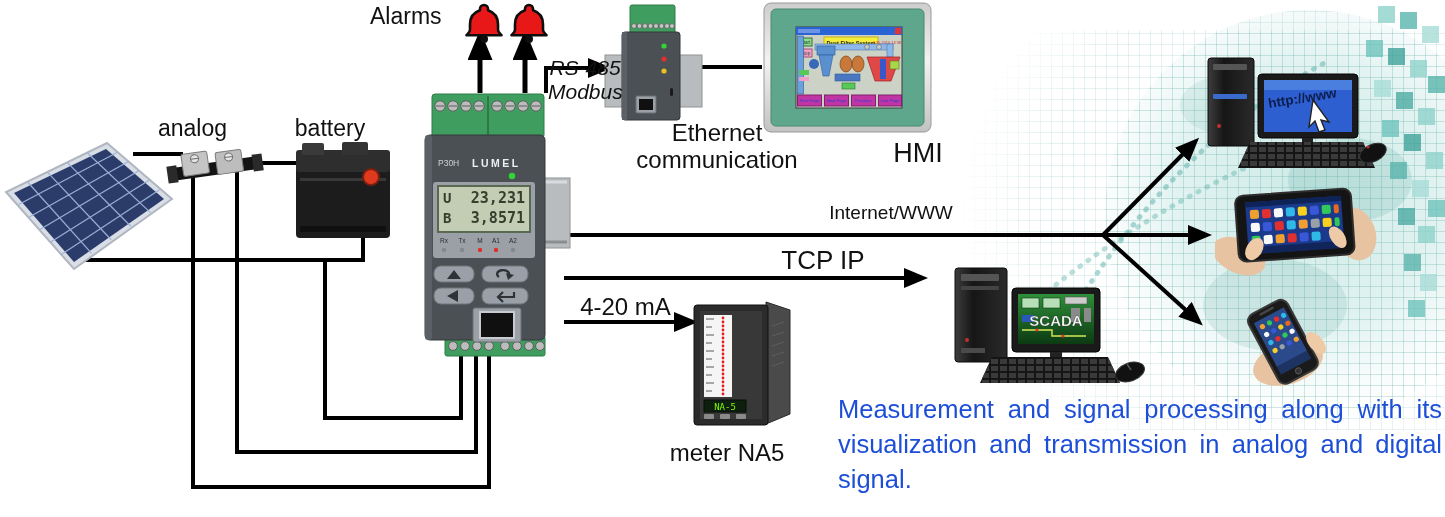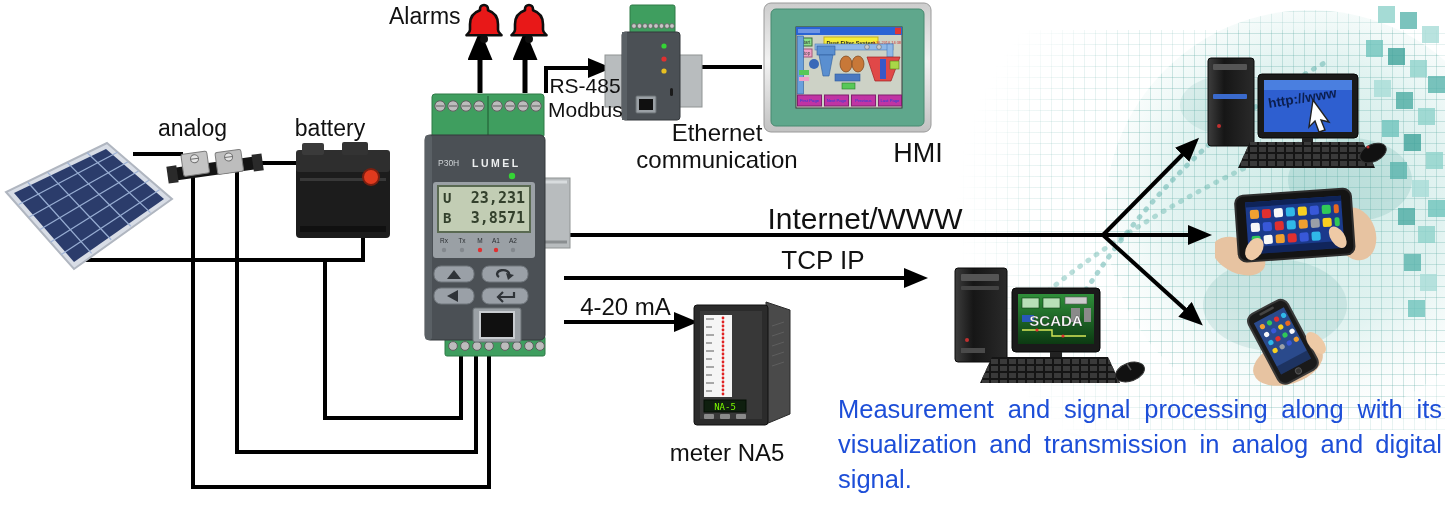--- a/index.html
+++ b/index.html
@@ -487,30 +487,30 @@
           <circle cx="65" cy="51" r="2.6" fill="#f0a030"></circle>
       </g>
       <rect x="35" y="66" width="34" height="9" fill="rgba(0,0,0,0.3)"></rect>
       <circle cx="52" cy="80" r="3" fill="#333" stroke="#555"></circle>
     </g>
     <ellipse cx="86" cy="48" rx="7" ry="13" transform="rotate(-40 86 48)" fill="#eecaa6"></ellipse>
   </svg>
 
   <div class="lbl" style="left:158px;top:116px;width:64px;font-size:23px;">analog</div>
   <div class="lbl" style="left:290px;top:116px;width:80px;font-size:23px;">battery</div>
-  <div class="lbl" style="left:389px;top:4px;width:70px;font-size:23px;">Alarms</div>
-  <div class="lbl" style="left:548px;top:74px;width:74px;font-size:21px;">
+  <div class="lbl" style="left:370px;top:4px;width:70px;font-size:23px;">Alarms</div>
+  <div class="lbl" style="left:548px;top:56px;width:74px;font-size:21px;font-style:italic;">
     <div>RS-485</div>
     <div>Modbus</div>
   </div>
   <div class="lbl" style="left:630px;top:120px;width:174px;font-size:24px;">
     <div>Ethernet</div>
     <div>communication</div>
   </div>
   <div class="lbl" style="left:888px;top:138px;width:60px;font-size:27px;">HMI</div>
-  <div class="lbl" style="left:705px;top:202px;width:320px;font-size:30px;">Internet/WWW</div>
+  <div class="lbl" style="left:731px;top:202px;width:320px;font-size:19px;">Internet/WWW</div>
   <div class="lbl" style="left:763px;top:246px;width:120px;font-size:26px;">TCP IP</div>
   <div class="lbl" style="left:578px;top:294px;width:95px;font-size:24px;">4-20 mA</div>
   <div class="lbl" style="left:662px;top:424px;width:130px;font-size:24px;margin-top:16px;">meter NA5</div>
 
   <div class="caption">Measurement and signal processing along with its visualization and transmission in analog and digital signal.</div>
 
 </div>
 
 </body></html>

